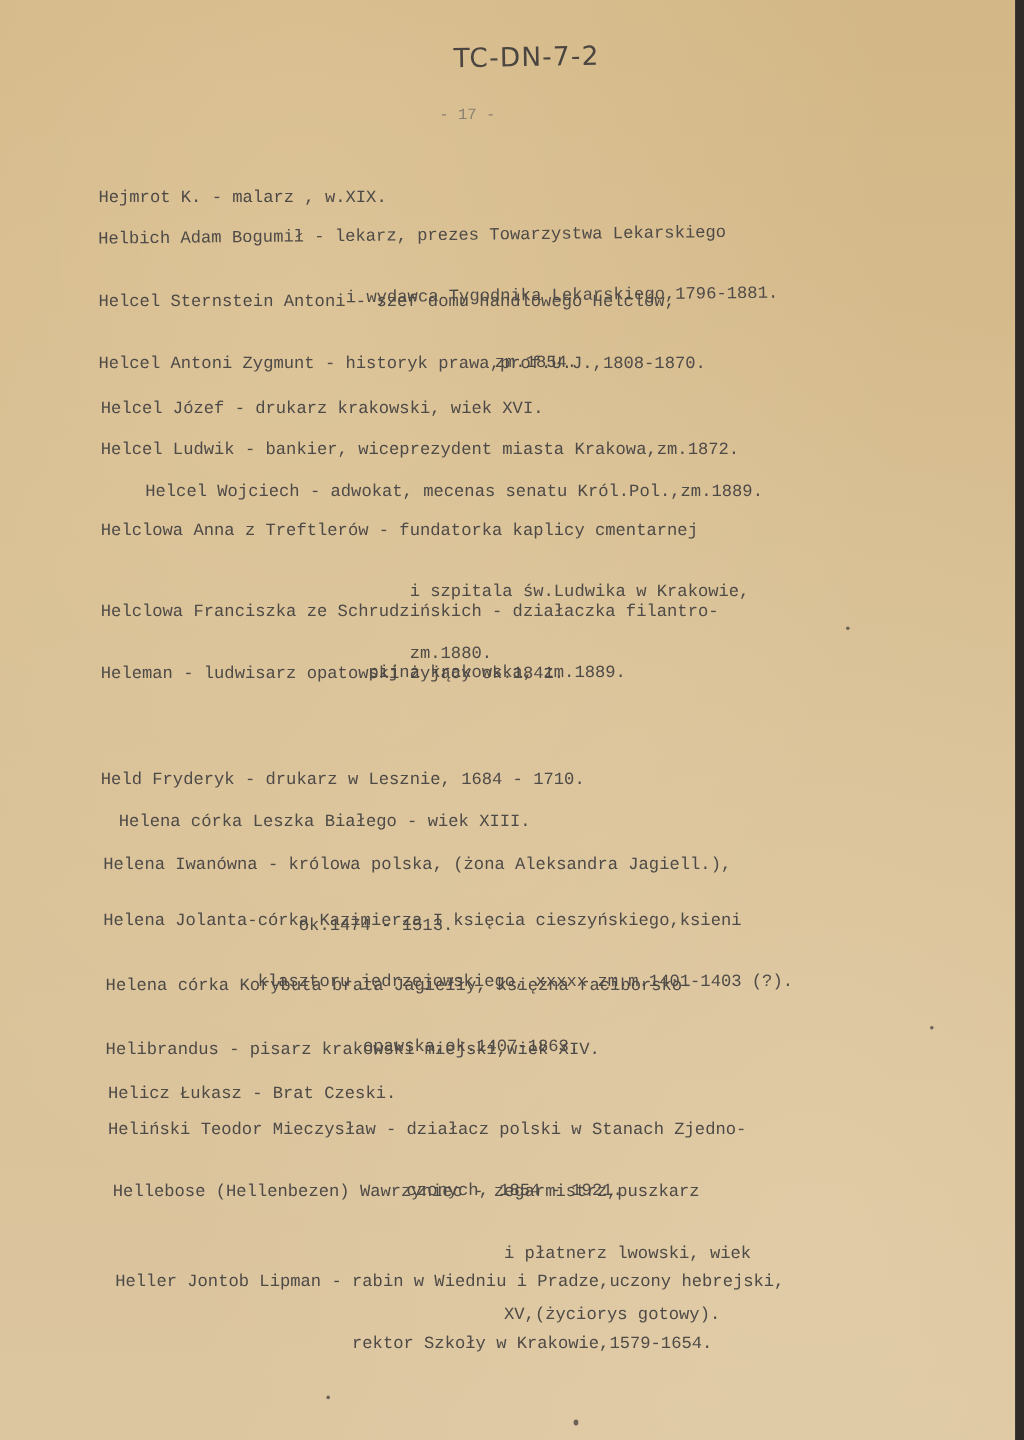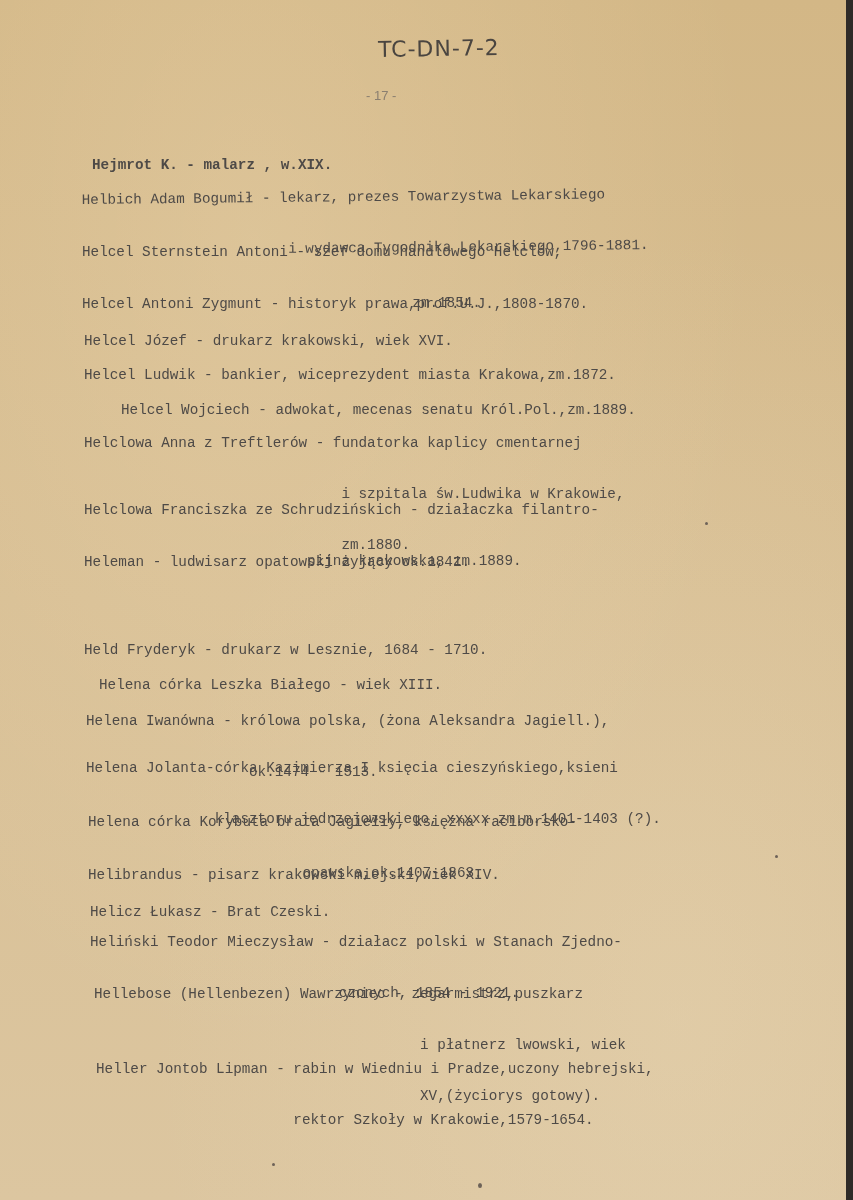--- a/index.html
+++ b/index.html
@@ -41,21 +41,21 @@
       font-size: 22px;
       letter-spacing: 1px;
       color: #4a4540;
       transform: rotate(-1deg);
       font-weight: normal;
     }
     .page-number {
       position: absolute;
       left: 366px;
       top: 88px;
-      font-family: Liberation Sans, sans-serif;
+      font-family: Liberation Mono, monospace;
       font-size: 13px;
       color: #8a7f70;
     }
     .entry {
       position: absolute;
       font-family: "Liberation Mono", monospace;
       font-size: 14.3px;
       line-height: 17px;
       color: #4e4a47;
       white-space: pre;
@@ -70,21 +70,21 @@
     }
   </style>
 </head>
 <body>
 
 <div class="page">
 
   <div class="signature">TC-DN-7-2</div>
   <div class="page-number">- 17 -</div>
 
-  <div class="entry" style="left:92px; top:123px;font-weight:bold;">
+  <div class="entry" style="left:82px; top:123px;">
     <span class="line">Hejmrot K. - malarz , w.XIX.</span>
   </div>
 
   <div class="entry" style="left:82px; top:155px; transform:rotate(-0.6deg);">
     <span class="line">Helbich Adam Bogumił - lekarz, prezes Towarzystwa Lekarskiego</span>
     <span class="line">                        i wydawca Tygodnika Lekarskiego,1796-1881.</span>
   </div>
 
   <div class="entry" style="left:82px; top:210px;text-align:center;">
     <span class="line">Helcel Sternstein Antoni - szef domu handlowego Helclów,</span>

